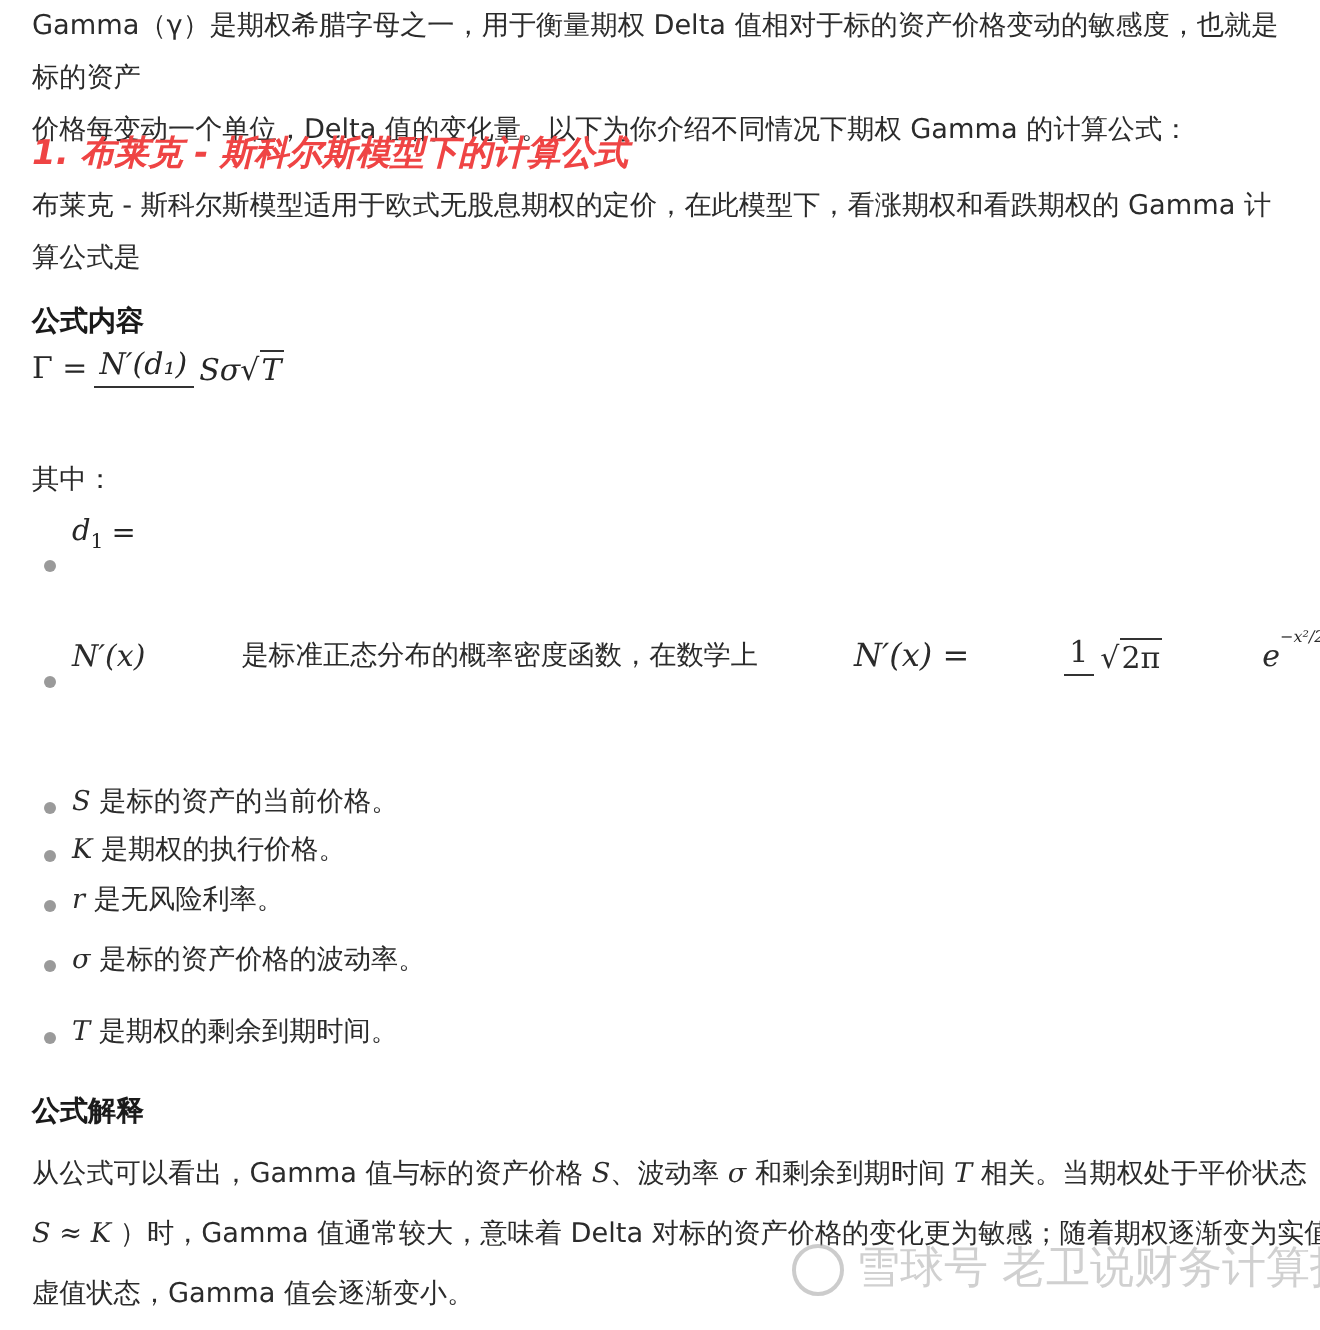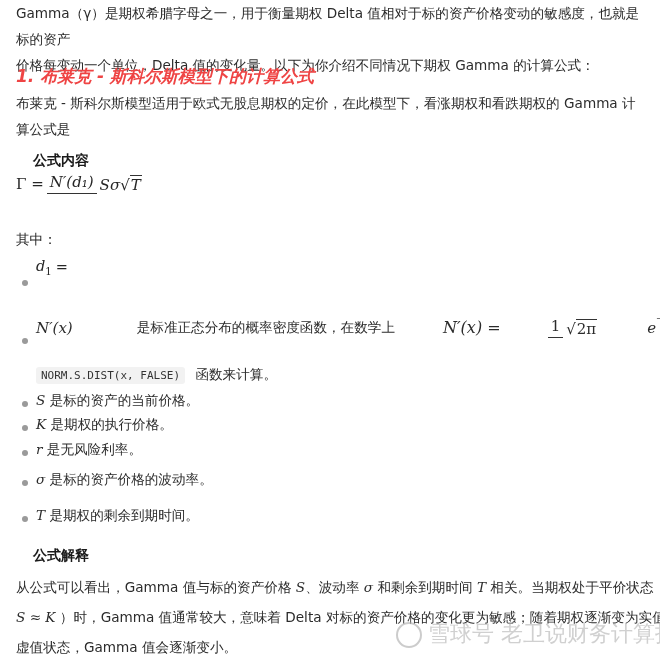--- a/index.html
+++ b/index.html
@@ -4,21 +4,21 @@
 <style>
   html, body { margin:0; padding:0; background:#ffffff; }
   body {
     width:660px; height:665px; overflow:hidden; position:relative;
     font-family: "DejaVu Sans", "Liberation Sans", sans-serif;
     color:#262626; font-size:14px;
   }
   .page { position:absolute; left:0; top:0; width:540px; height:665px; }
   .p { position:absolute; left:16px; width:630px; line-height:26px; font-size:13.6px; color:#2b2b2b; }
   .h1 { position:absolute; left:16px; font-size:17px; font-weight:bold; color:#ef4444;font-style:italic; }
-  .h2 { position:absolute; left:16px; font-size:14px; font-weight:bold; color:#1a1a1a;margin-left:17px; }
+  .h2 { position:absolute; left:16px; font-size:14px; font-weight:bold; color:#1a1a1a; }
   .math { font-family: "DejaVu Serif", "Liberation Serif", serif; font-style:italic; }
   .mathr { font-family: "DejaVu Serif", "Liberation Serif", serif; font-style:normal; }
   .frac { display:inline-flex; flex-direction:row; align-items:center; vertical-align:middle; margin:0 3px; }
   .frac .num { padding:0 3px 2px; border-bottom:1px solid #333; line-height:1.1; }
   .frac .den { padding:2px 3px 0; line-height:1.1; }
   .sqrt { display:inline-block; }
   .sqrt .rad { border-top:1px solid #333; padding:0 1px; }
   .bullet { position:absolute; left:22px; width:6px; height:6px; border-radius:50%; background:#9a9a9a; }
   .li { position:absolute; left:36px; font-size:13.6px; color:#2b2b2b; white-space:nowrap;gap:44px; }
   .code {
@@ -67,31 +67,27 @@
 
   <div class="bullet" style="top:280px;"></div>
   <div style="position:absolute; left:36px; top:258px; font-size:14.5px; display:flex; align-items:center;">
     <span class="math"><span>d</span><sub class="mathr">1</sub></span>
     <span class="mathr" style="margin:0 4px;">=</span>
   </div>
 
   <div class="bullet" style="top:338px;"></div>
   <div class="li" style="top:318px; display:flex; align-items:center;">
     <span class="math" style="font-size:15px;">N′(x)</span>
-    <span style="margin-left:20px;">是标准正态分布的概率密度函数，在数学上</span>
+    <span style="margin-left:4px;">是标准正态分布的概率密度函数，在数学上</span>
     <span class="math" style="font-size:16px; margin-left:4px;">N′(x) =</span>
     <span class="frac mathr" style="font-size:15px;">
       <span class="num">1</span>
       <span class="den"><span class="sqrt">√<span class="rad">2π</span></span></span>
     </span>
     <span class="math" style="font-size:15px;"><span>e</span><sup style="font-size:8px; position:relative; top:-6px;">−x²/2</sup></span>
-  </div>
-  <div class="li" style="top:366px;">
-    <span class="code">NORM.S.DIST(x, FALSE)</span>
-    <span style="margin-left:6px;">函数来计算。</span>
   </div>
 
   <div class="bullet" style="top:401px;"></div>
   <div class="li" style="top:392px;">
     <span class="math">S</span>
     <span>是标的资产的当前价格。</span>
   </div>
 
   <div class="bullet" style="top:425px;"></div>
   <div class="li" style="top:416px;">

